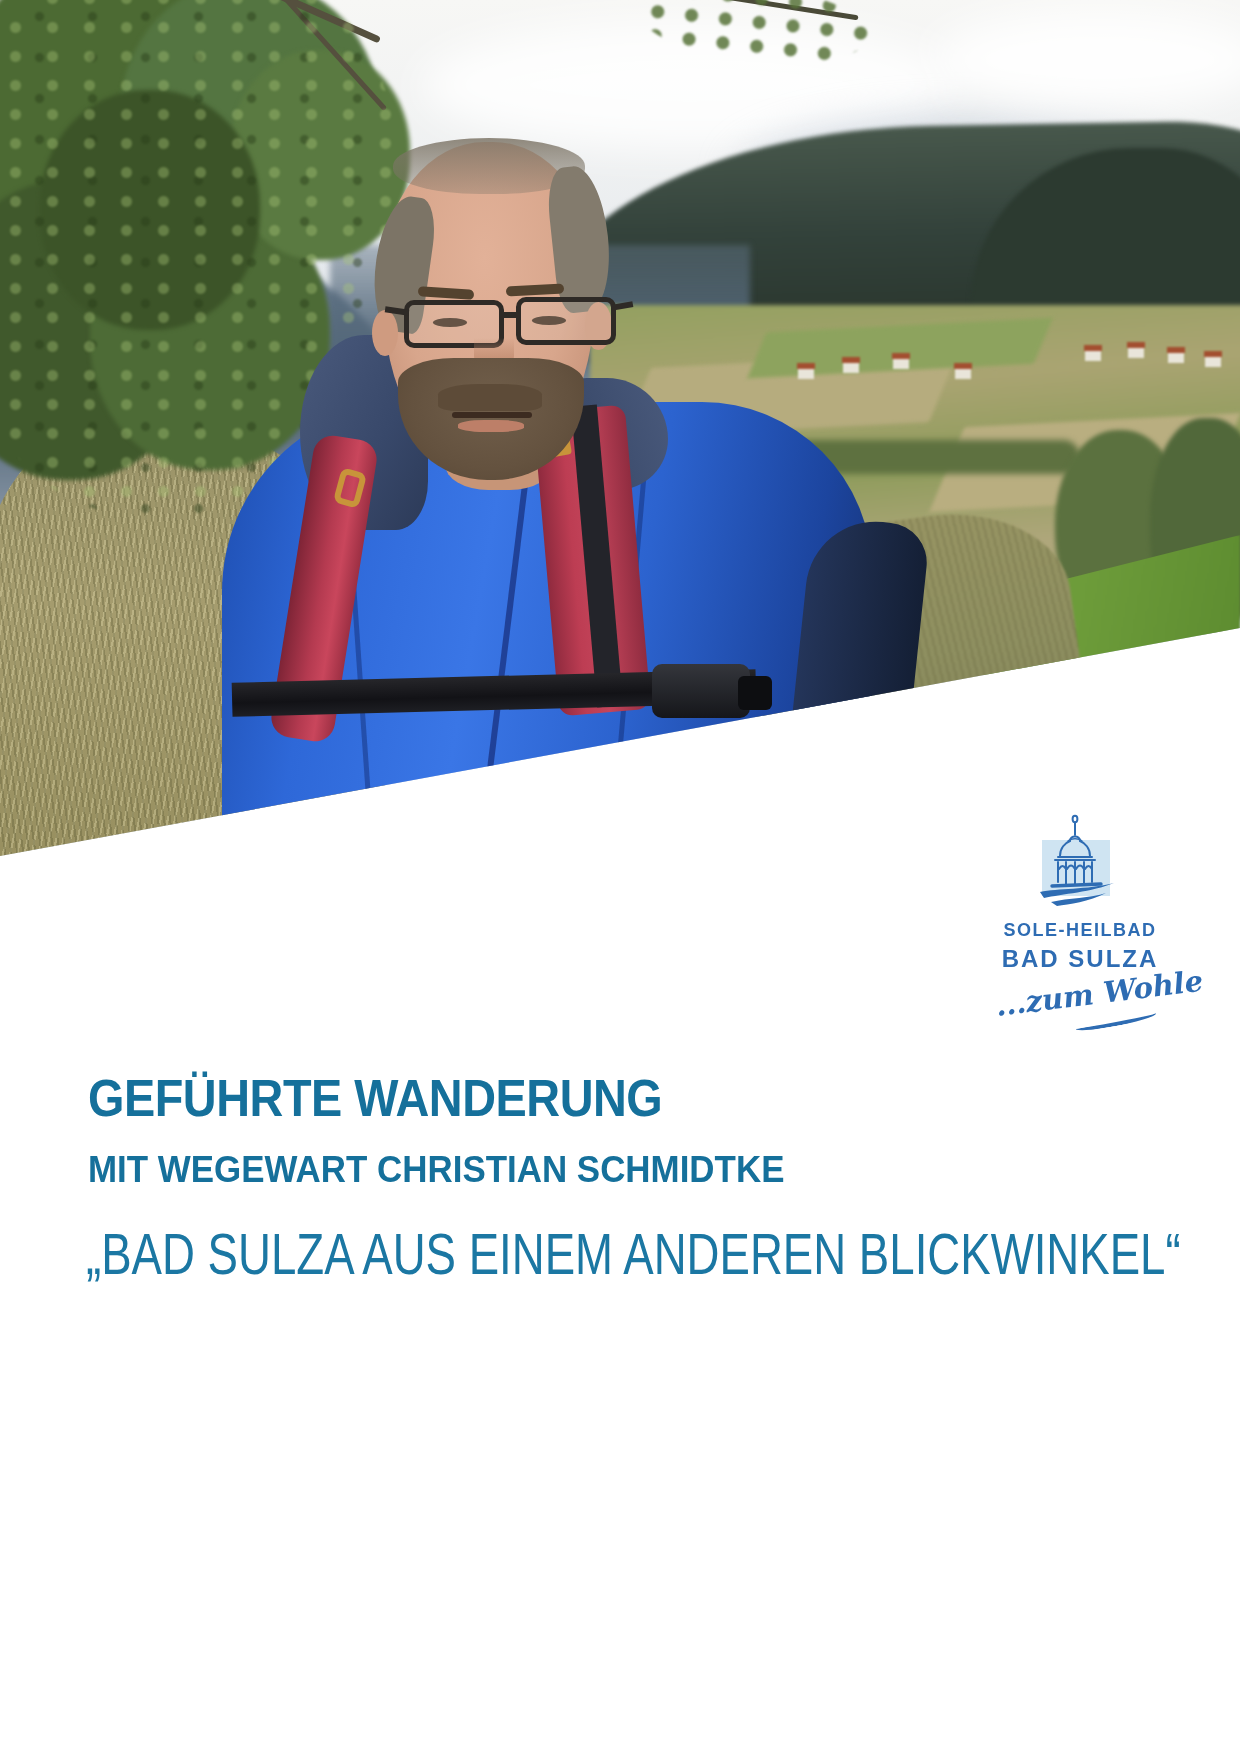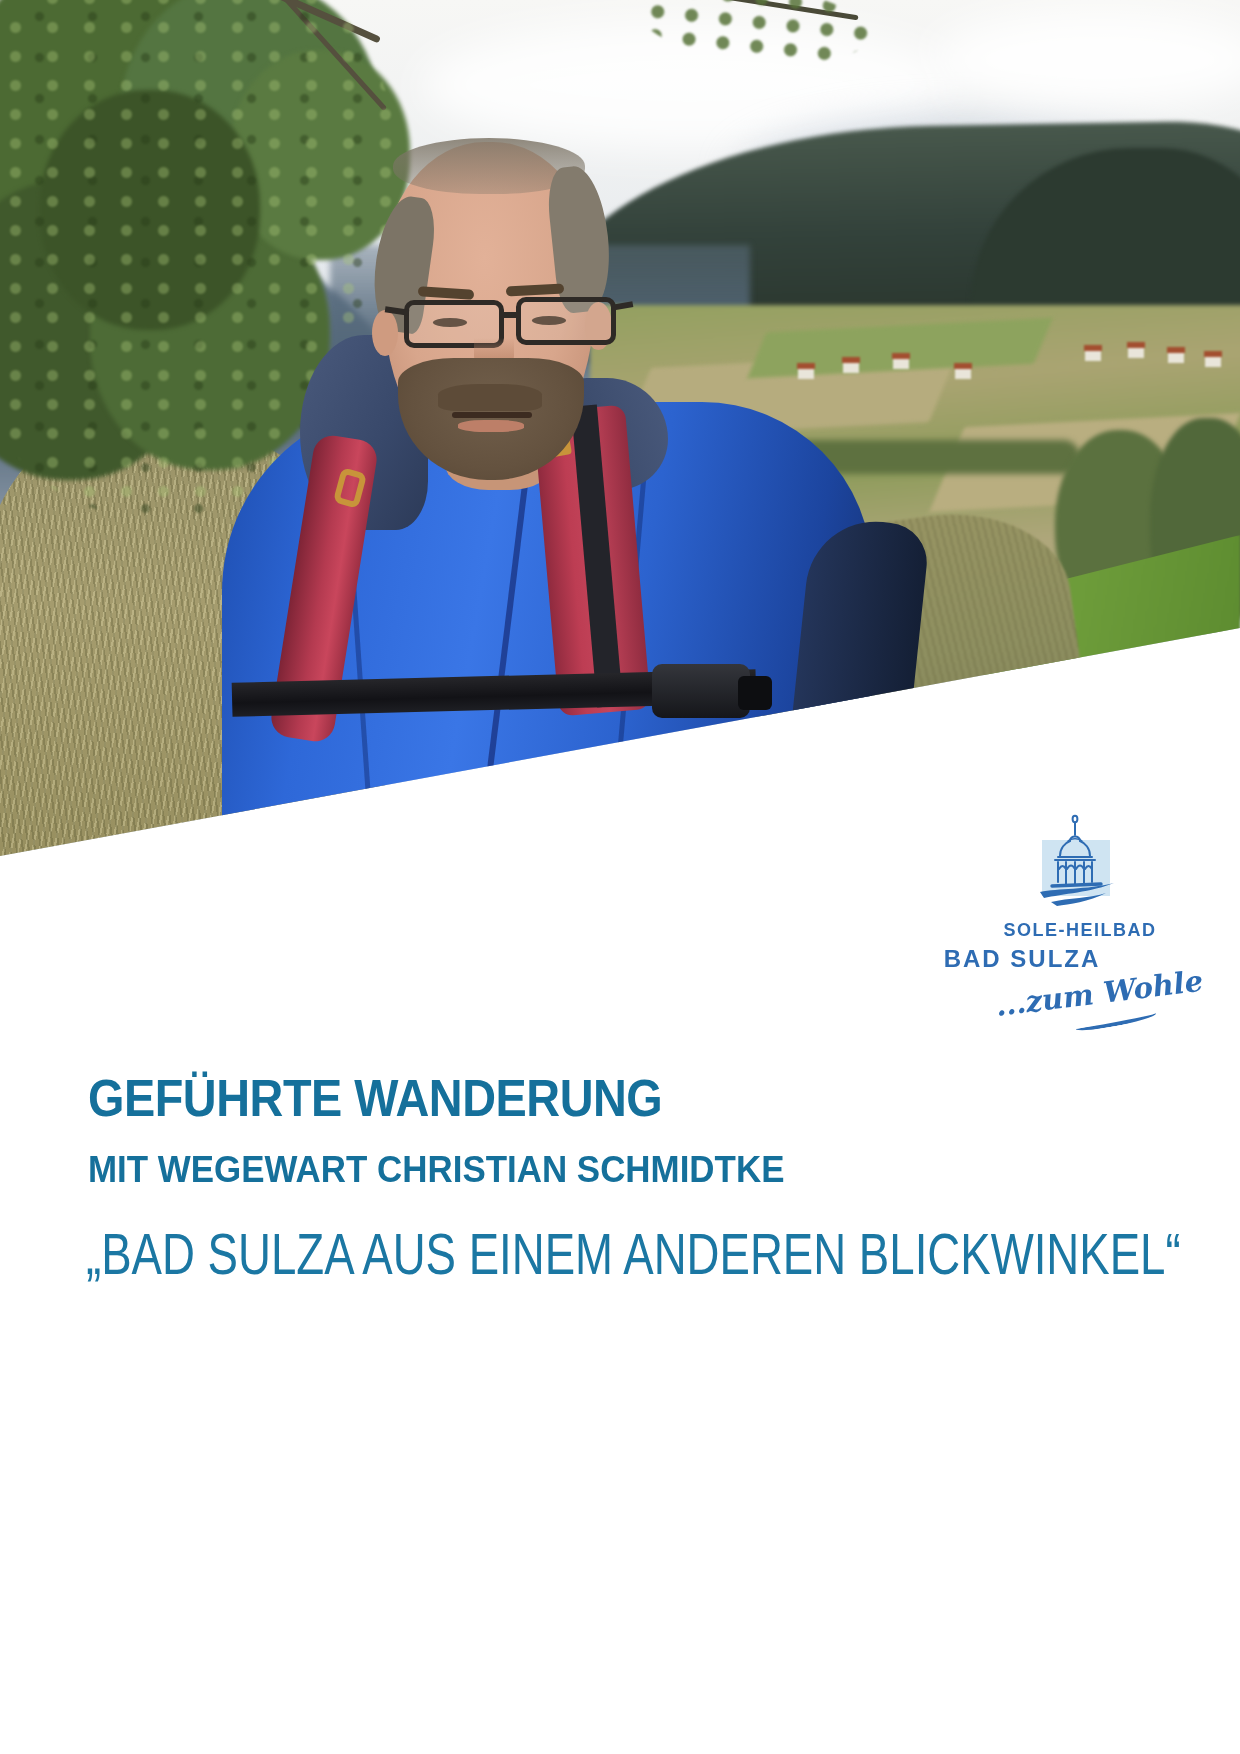--- a/index.html
+++ b/index.html
@@ -144,21 +144,21 @@
   #chest-strap { left: 232px; top: 676px; width: 524px; height: 34px; transform: rotate(-1.5deg);
     background: linear-gradient(180deg,#26262a,#121216 60%,#1e1f24); }
   #buckle { left: 652px; top: 664px; width: 98px; height: 54px; border-radius: 10px;
     background: linear-gradient(180deg,#34363c,#15161a); }
   #buckle-tab { left: 738px; top: 676px; width: 34px; height: 34px; background: #0d0e11; border-radius: 6px; }
 
   
   #pavilion { left: 1028px; top: 810px; }
   #logo-line1 { left: 990px; top: 920px; width: 180px; text-align: center;
     font-size: 18px; font-weight: bold; letter-spacing: 1.5px; color: #2e6cb3; white-space: nowrap; }
-  #logo-line2 { left: 932px; top: 945px; width: 180px; text-align: center;
+  #logo-line2 { left: 990px; top: 945px; width: 180px; text-align: center;
     font-size: 24px; font-weight: bold; letter-spacing: 2px; color: #2e6cb3; white-space: nowrap; }
   #logo-tagline { left: 995px; top: 978px; width: 180px; text-align: center;
     font-family: "DejaVu Serif", serif; font-style: italic; font-weight: bold;
     font-size: 29px; color: #2e6cb3; transform: rotate(-7deg); white-space: nowrap; }
   #tagline-swash { left: 1075px; top: 1016px; width: 82px; height: 10px;
     border-bottom: 4px solid #2e6cb3; border-radius: 0 0 70% 50%; transform: rotate(-10deg); }
 
   
   #headline { left: 88px; top: 1068px; font-size: 52px; font-weight: bold; color: #15709b;
     transform: scaleX(.9); transform-origin: left top; white-space: nowrap; letter-spacing: -0.5px; }

